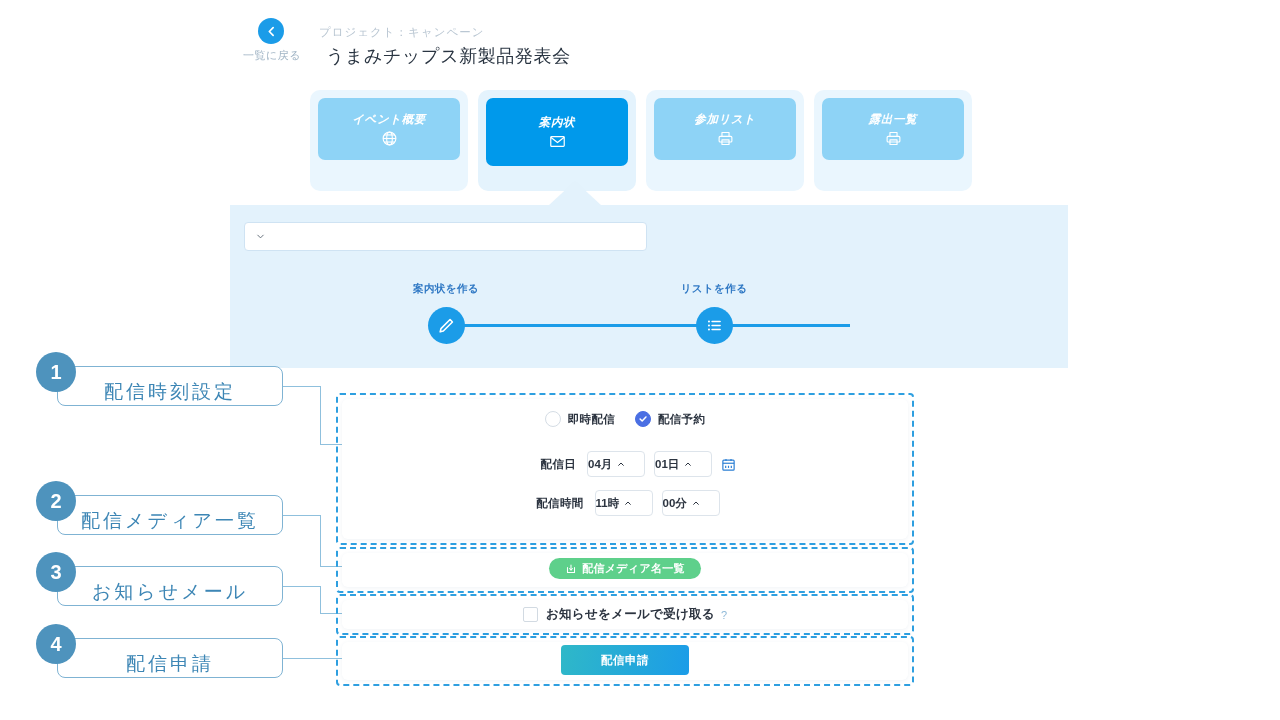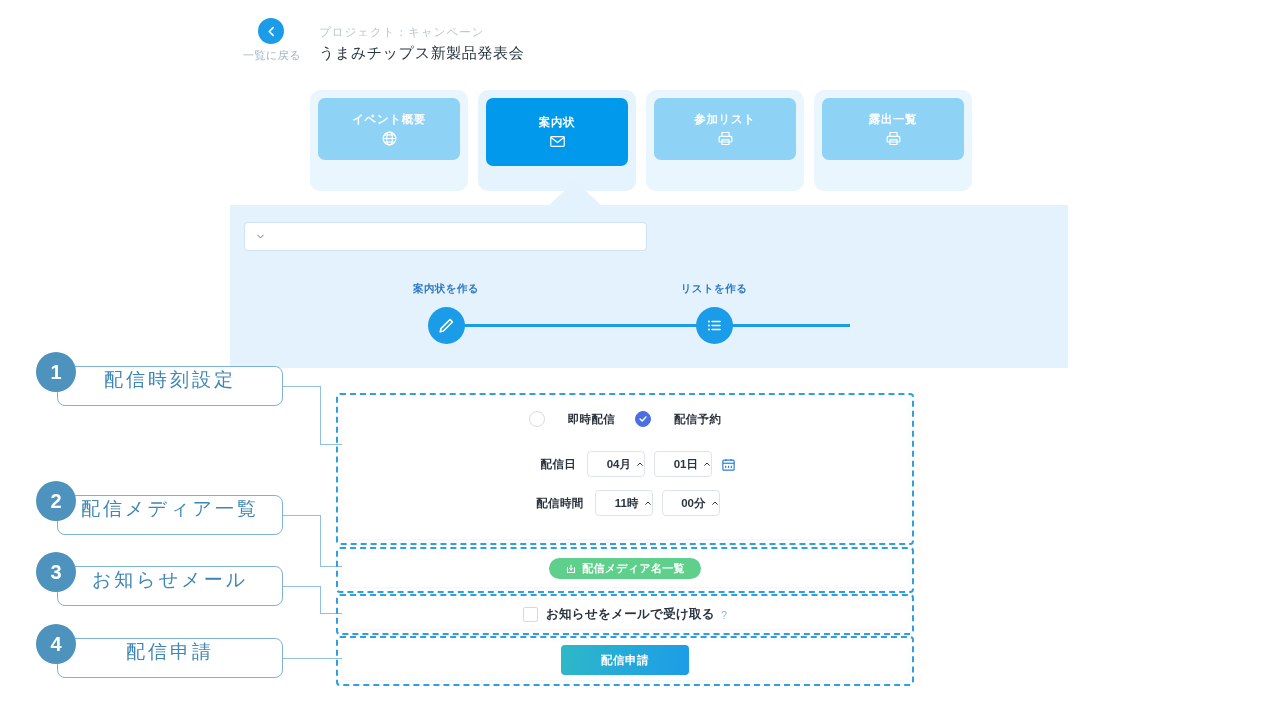--- a/index.html
+++ b/index.html
@@ -24,29 +24,30 @@
   .back-circle svg { width: 13px; height: 13px; display:block; }
   .back-label {
     margin-top: 4px; font-size: 11px; color: #9fb3c4; letter-spacing: .5px;
     white-space: nowrap;
   }
   .proj-label {
     position: absolute; left: 319px; top: 25px;
     font-size: 11.5px; color: #b9c6d2; letter-spacing: 1px;
   }
   .proj-title {
-    position: absolute; left: 319px; top: 44px;
-    font-size: 15px; color: #2a3542; letter-spacing: .6px; font-family: Liberation Mono, monospace;
+    position: absolute; left: 326px; top: 44px;
+    font-size: 18px; color: #2a3542; letter-spacing: .6px; font-family: Liberation Mono, monospace;
   }
 
   
   .tabs { position: absolute; left: 310px; top: 90px; display: flex; gap: 10px; }
   .tab-wrap {
     width: 158px; padding: 8px; border-radius: 10px;
     background: #eaf6fe;
+    font-style: italic;
   }
   .tab-wrap.active { background: #e4f3fd; padding-bottom: 25px; }
   .tab {
     height: 62px; border-radius: 7px; background: #8ed3f6;
     display: flex; flex-direction: column; align-items: center;
     justify-content: center; gap: 3px;
   }
   .tab-wrap.active .tab { background: #0099eb; height: 68px; }
   .tab-label { color:#fff; font-size: 11.5px; font-weight: bold; letter-spacing:.6px; }
   .tab-icon svg { width: 17px; height: 17px; display: block; }
@@ -93,21 +94,21 @@
     width: 40px; height: 40px;
     box-shadow: 0 0 0 4px #e3f2fc, 0 0 0 6px #1b9ce8;
     margin-top: 14px;
   }
 
   
   .anno { position: absolute; }
   .anno-box {
     position: absolute; left: 57px; width: 226px; height: 40px;
     border: 1.5px solid #7fb3d3; border-radius: 8px; background: #fff;
-    display: flex; align-items: flex-start; justify-content: center;
+    display: flex; align-items: flex-end; justify-content: center;
   }
   .anno-text {
     font-size: 19px; color: #3d86b5; letter-spacing: 3px; font-weight: 500;
   }
   .anno-num {
     position: absolute; left: 36px; width: 40px; height: 40px;
     border-radius: 50%; background: #4e93bd;
     display: flex; align-items: center; justify-content: center;
     color: #fff; font-size: 20px; font-weight: bold; z-index: 3;
   }
@@ -119,41 +120,41 @@
     border: 2px dashed #2e9fe0; border-radius: 4px;
   }
   .inner-card {
     position: absolute; background: #fff; border-radius: 6px;
     box-shadow: 0 1px 4px rgba(40,90,130,.07);
   }
 
   .row { display: flex; align-items: center; justify-content: center; }
 
   .radio-row { position: absolute; left: 0; top: 16px; width: 100%; gap: 20px; }
-  .radio-item { display: flex; align-items: center; gap: 23px; }
+  .radio-item { display: flex; align-items: center; gap: 7px; }
   .radio-circle {
     width: 16px; height: 16px; border-radius: 50%;
     border: 1px solid #d5dde5; background: #fff;
   }
   .radio-circle.on {
     background: #4a6fe3; border-color: #4a6fe3;
     display: flex; align-items: center; justify-content: center;
   }
   .radio-circle.on svg { width: 10px; height: 10px; display:block; }
   .radio-label { font-size: 11.5px; color: #2c3440; font-weight: bold; letter-spacing:.3px; }
 
   .field-row { position: absolute; left: 0; width: 100%; }
   .field-label {
     font-size: 11.5px; color: #2c3440; font-weight: bold;
     width: 62px; text-align: right; margin-right: 11px; letter-spacing:.3px;
   }
   .stepper {
     width: 58px; height: 26px; background: #fff;
     border: 1px solid #dde4eb; border-radius: 4px;
-    display: flex; align-items: center; justify-content: flex-end; gap: 5px;
+    display: flex; align-items: center; justify-content: flex-start; gap: 5px;
     margin-right: 9px;
   }
   .stepper-val { font-size: 11.5px; color: #2c3440; font-weight: bold; }
   .stepper svg { width: 8px; height: 8px; display:block; }
   .cal-icon svg { width: 15px; height: 15px; display:block; }
 
   .green-btn {
     height: 21px; border-radius: 11px; background: #5ed08b;
     display: inline-flex; align-items: center; gap: 5px;
     padding: 0 16px; color: #fff; font-size: 11px; font-weight: bold;

